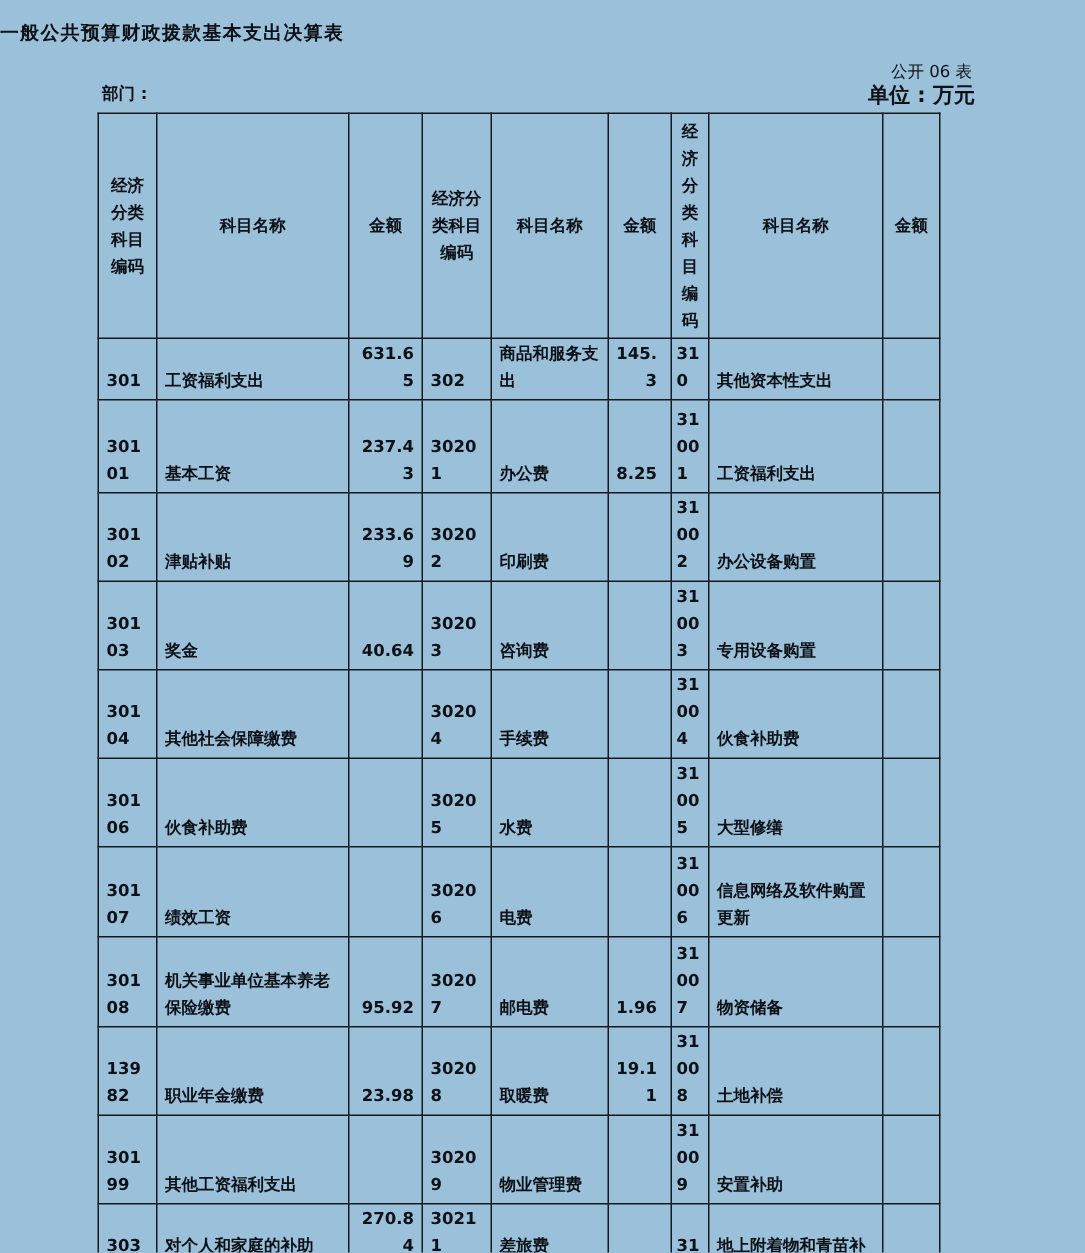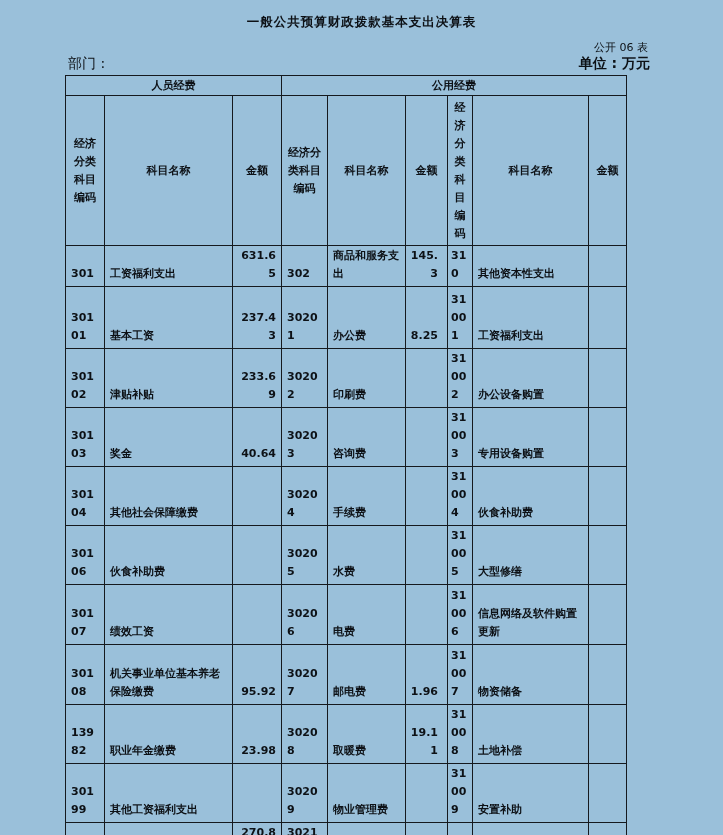--- a/index.html
+++ b/index.html
@@ -6,29 +6,29 @@
   body{
     width:723px;height:835px;
     background:#9ac0da;
     font-family:"DejaVu Sans","Liberation Sans",sans-serif;
     color:#0d1116;
     position:relative;
     overflow:hidden;
   }
   .page-title{
     position:absolute;top:14px;left:0;width:723px;
-    text-align:center;font-size:12.5px;font-weight:bold;letter-spacing:1px;
+    font-size:12.5px;font-weight:bold;letter-spacing:1px;
   }
   .table-no{
     position:absolute;top:40px;left:0;width:648px;
     text-align:right;font-size:11px;font-weight:normal;
   }
   .dept-label{
     position:absolute;top:55px;left:68px;
-    font-size:14px;font-weight:normal;
+    font-size:11px;font-weight:bold;
   }
   .unit-label{
     position:absolute;top:55px;left:0;width:650px;
     text-align:right;font-size:14px;font-weight:bold;
   }
   table.budget{
     position:absolute;top:75px;left:65px;
     border-collapse:collapse;table-layout:fixed;
     width:561px;
     background:#9ac0da;
@@ -62,24 +62,20 @@
       <col style="width:128px">
       <col style="width:49px">
     <col style="width:46px">
       <col style="width:78px">
       <col style="width:42px">
     <col style="width:25px">
       <col style="width:116px">
       <col style="width:38px">
   </colgroup>
   <tbody>
-      <tr class="group-row">
-    <th colspan="3">人员经费</th>
-    <th colspan="6">公用经费</th>
-  </tr>
   <tr class="header-row">
     <th>经济分类科目编码</th>
     <th>科目名称</th>
     <th>金额</th>
     <th>经济分类科目编码</th>
     <th>科目名称</th>
     <th>金额</th>
     <th>经济分类科目编码</th>
     <th>科目名称</th>
     <th>金额</th>

